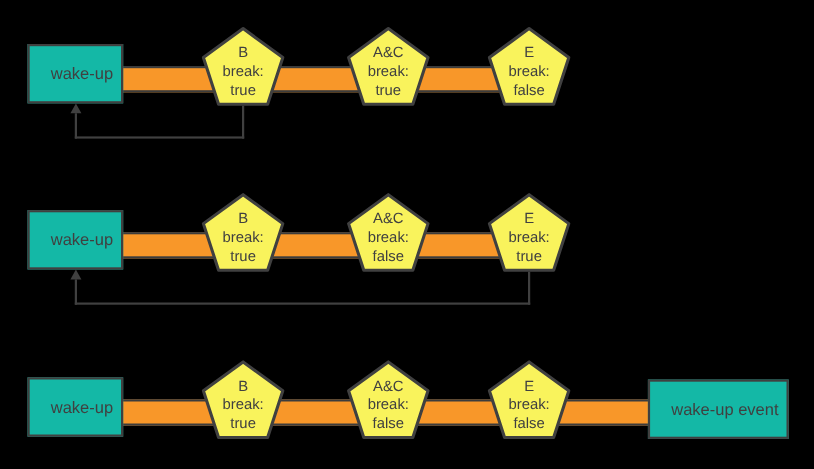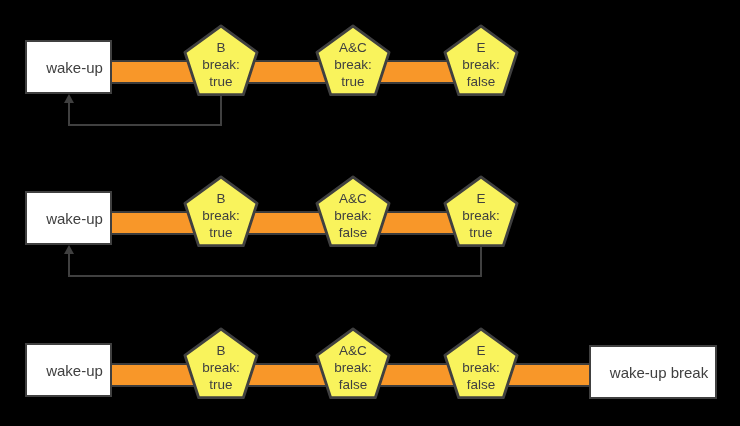--- a/index.html
+++ b/index.html
@@ -6,21 +6,21 @@
   .canvas{
     position:relative;width:740px;height:426px;background:#000000;
     font-family:"Liberation Sans",sans-serif;color:#404040;overflow:hidden;
   }
   .bar{
     position:absolute;height:24px;background:#F89729;
     border-top:2px solid #3C3C3C;border-bottom:2px solid #3C3C3C;
     box-sizing:border-box;z-index:1;
   }
   .box{
-    position:absolute;width:87px;height:54px;background:#ffffff;
+    position:absolute;width:87px;height:54px;background:#14b8a6;
     border:2px solid #404040;box-sizing:border-box;
     display:flex;align-items:center;justify-content:center;
     font-size:15px;z-index:3;padding-left:12px;
   }
   .box.wide{width:128px;}
   .pent{position:absolute;width:76px;height:74px;z-index:3;}
   .pent svg{position:absolute;left:0;top:0;display:block;}
   .pent polygon{fill:#F9F35C;stroke:#404040;stroke-width:2.8;stroke-linejoin:round;}
   .plabel{
     position:absolute;left:0;top:15px;width:100%;text-align:center;
@@ -169,17 +169,17 @@
         <polygon points="38,2 74.1,28.3 60.3,70.7 15.7,70.7 1.9,28.3"></polygon>
       </svg>
       <div class="plabel">
         <span>E</span>
         <span>break:</span>
         <span>false</span>
       </div>
     </div>
 
     <div class="box wide" style="left:589px;top:345px;">
-      <span>wake-up break</span>
+      <span>wake-up event</span>
     </div>
   </div>
 
 </div>
 
 </body></html>

